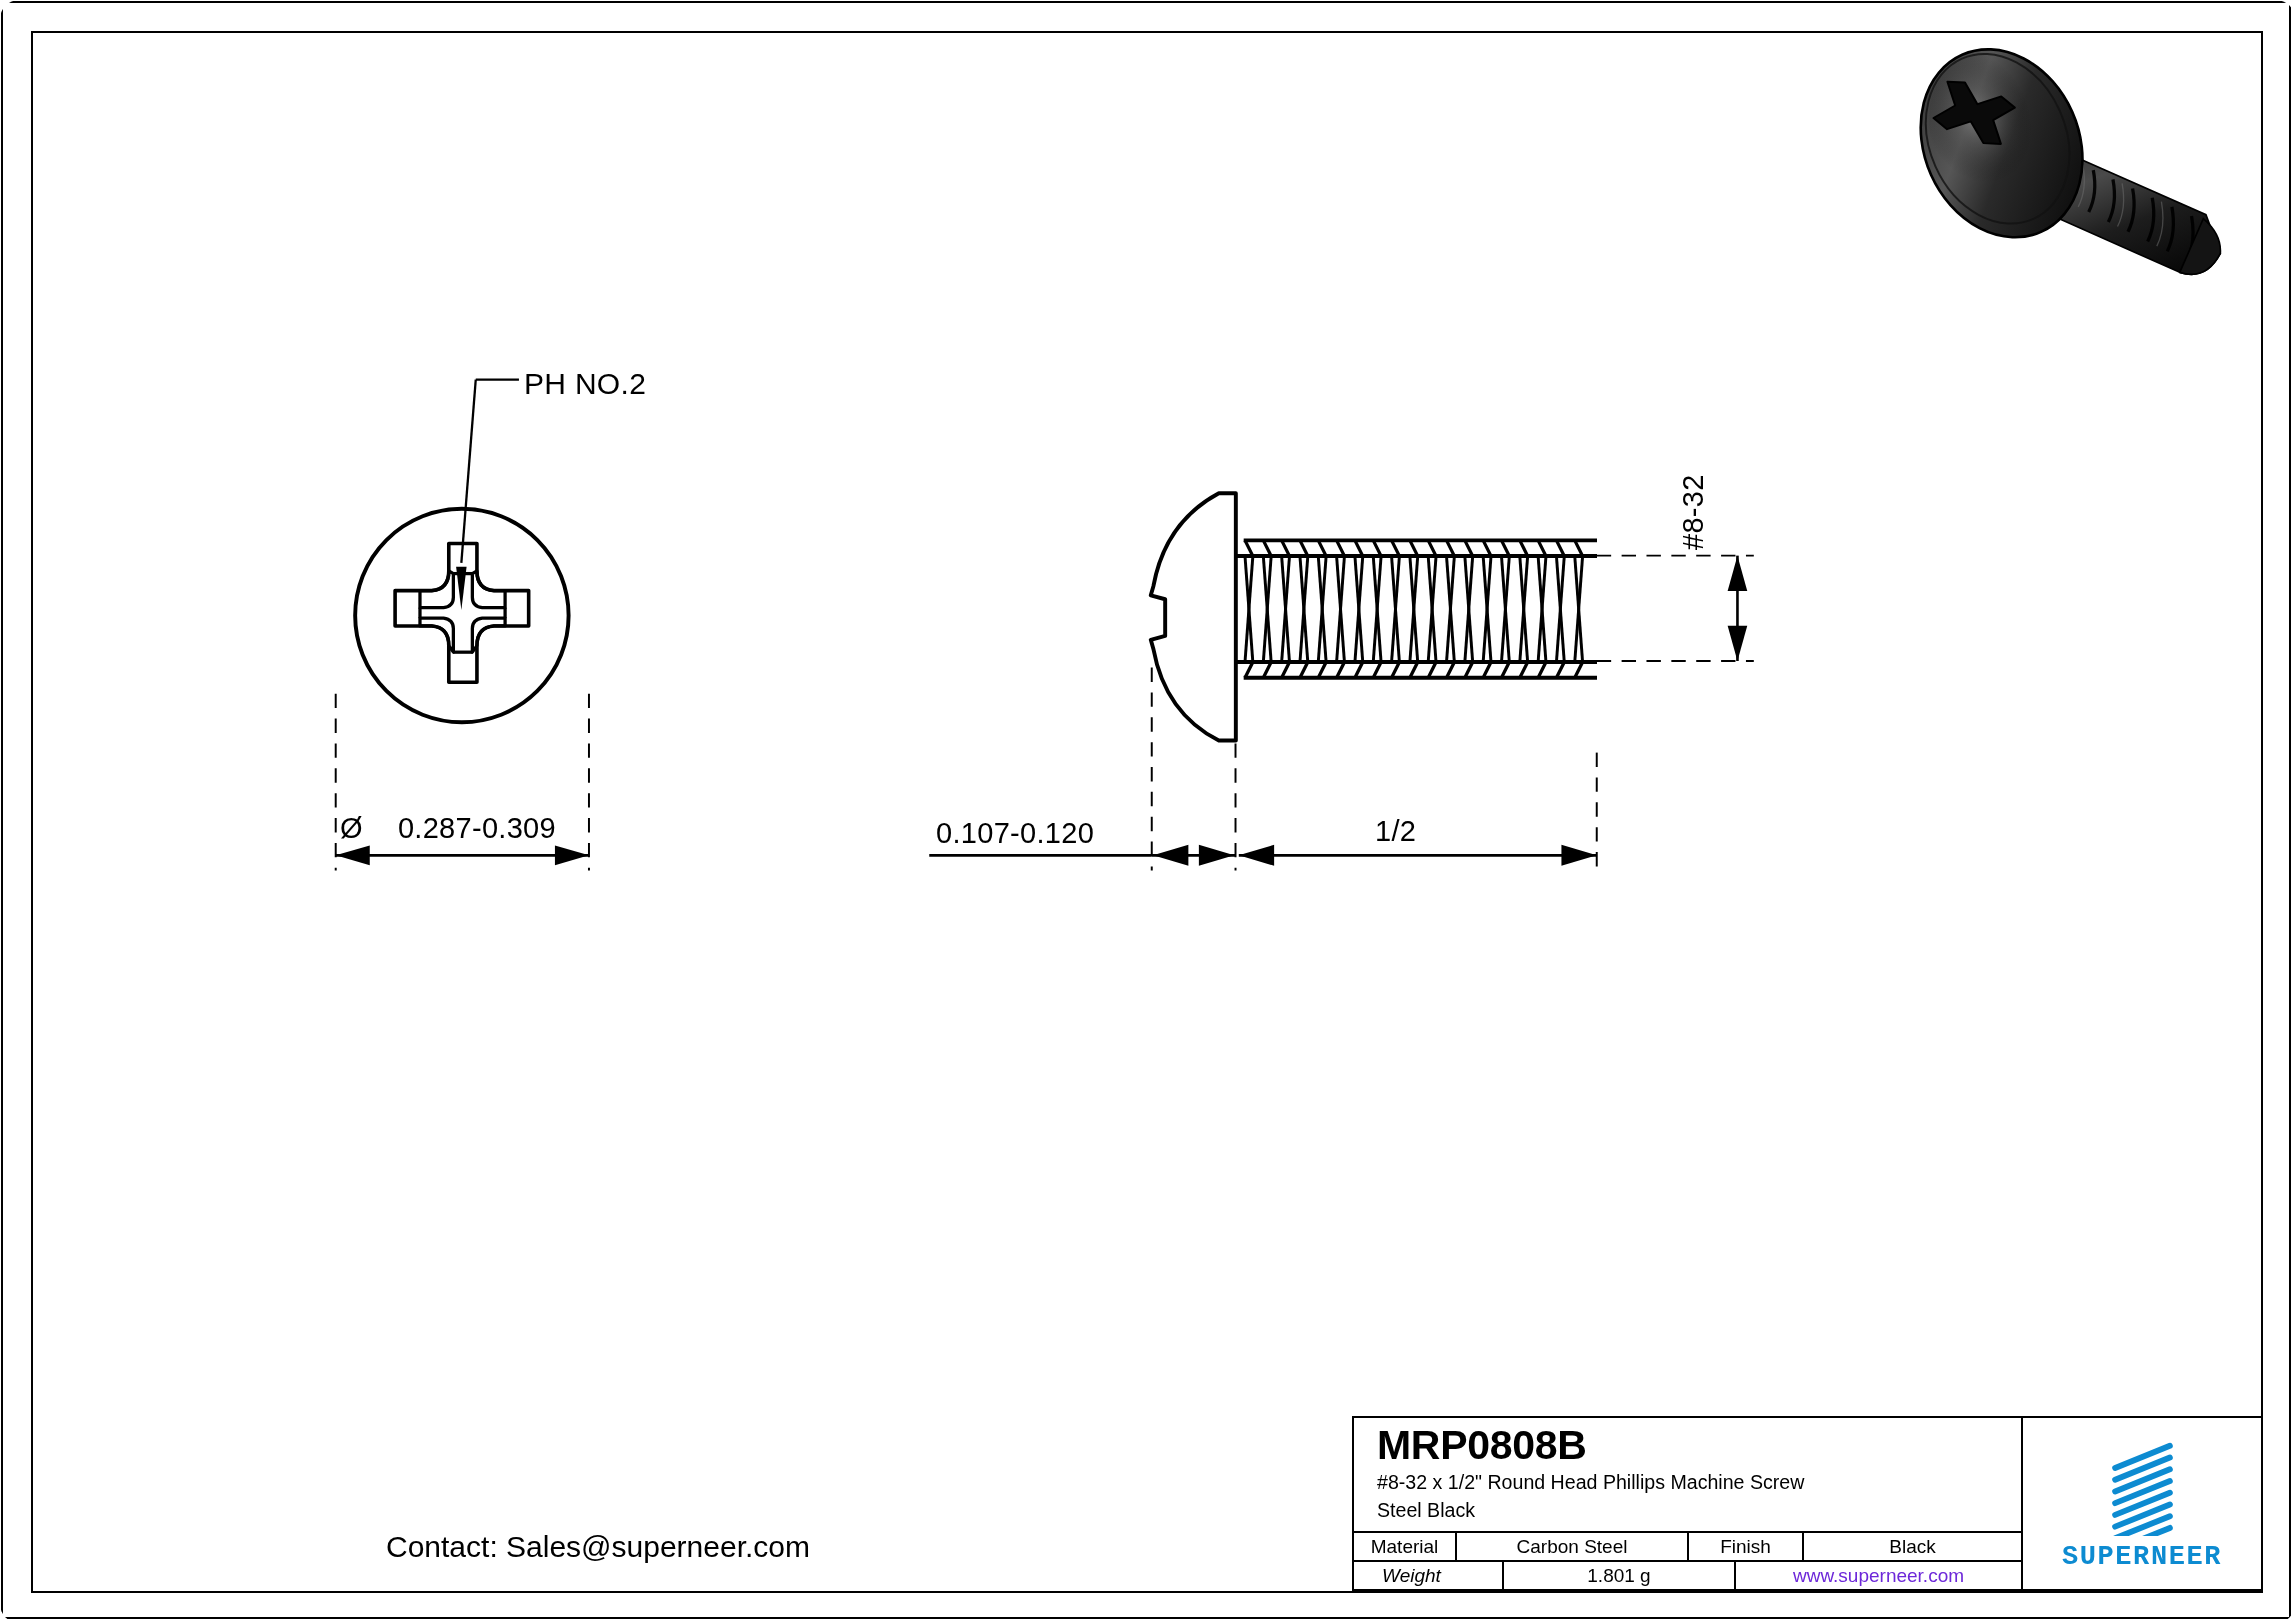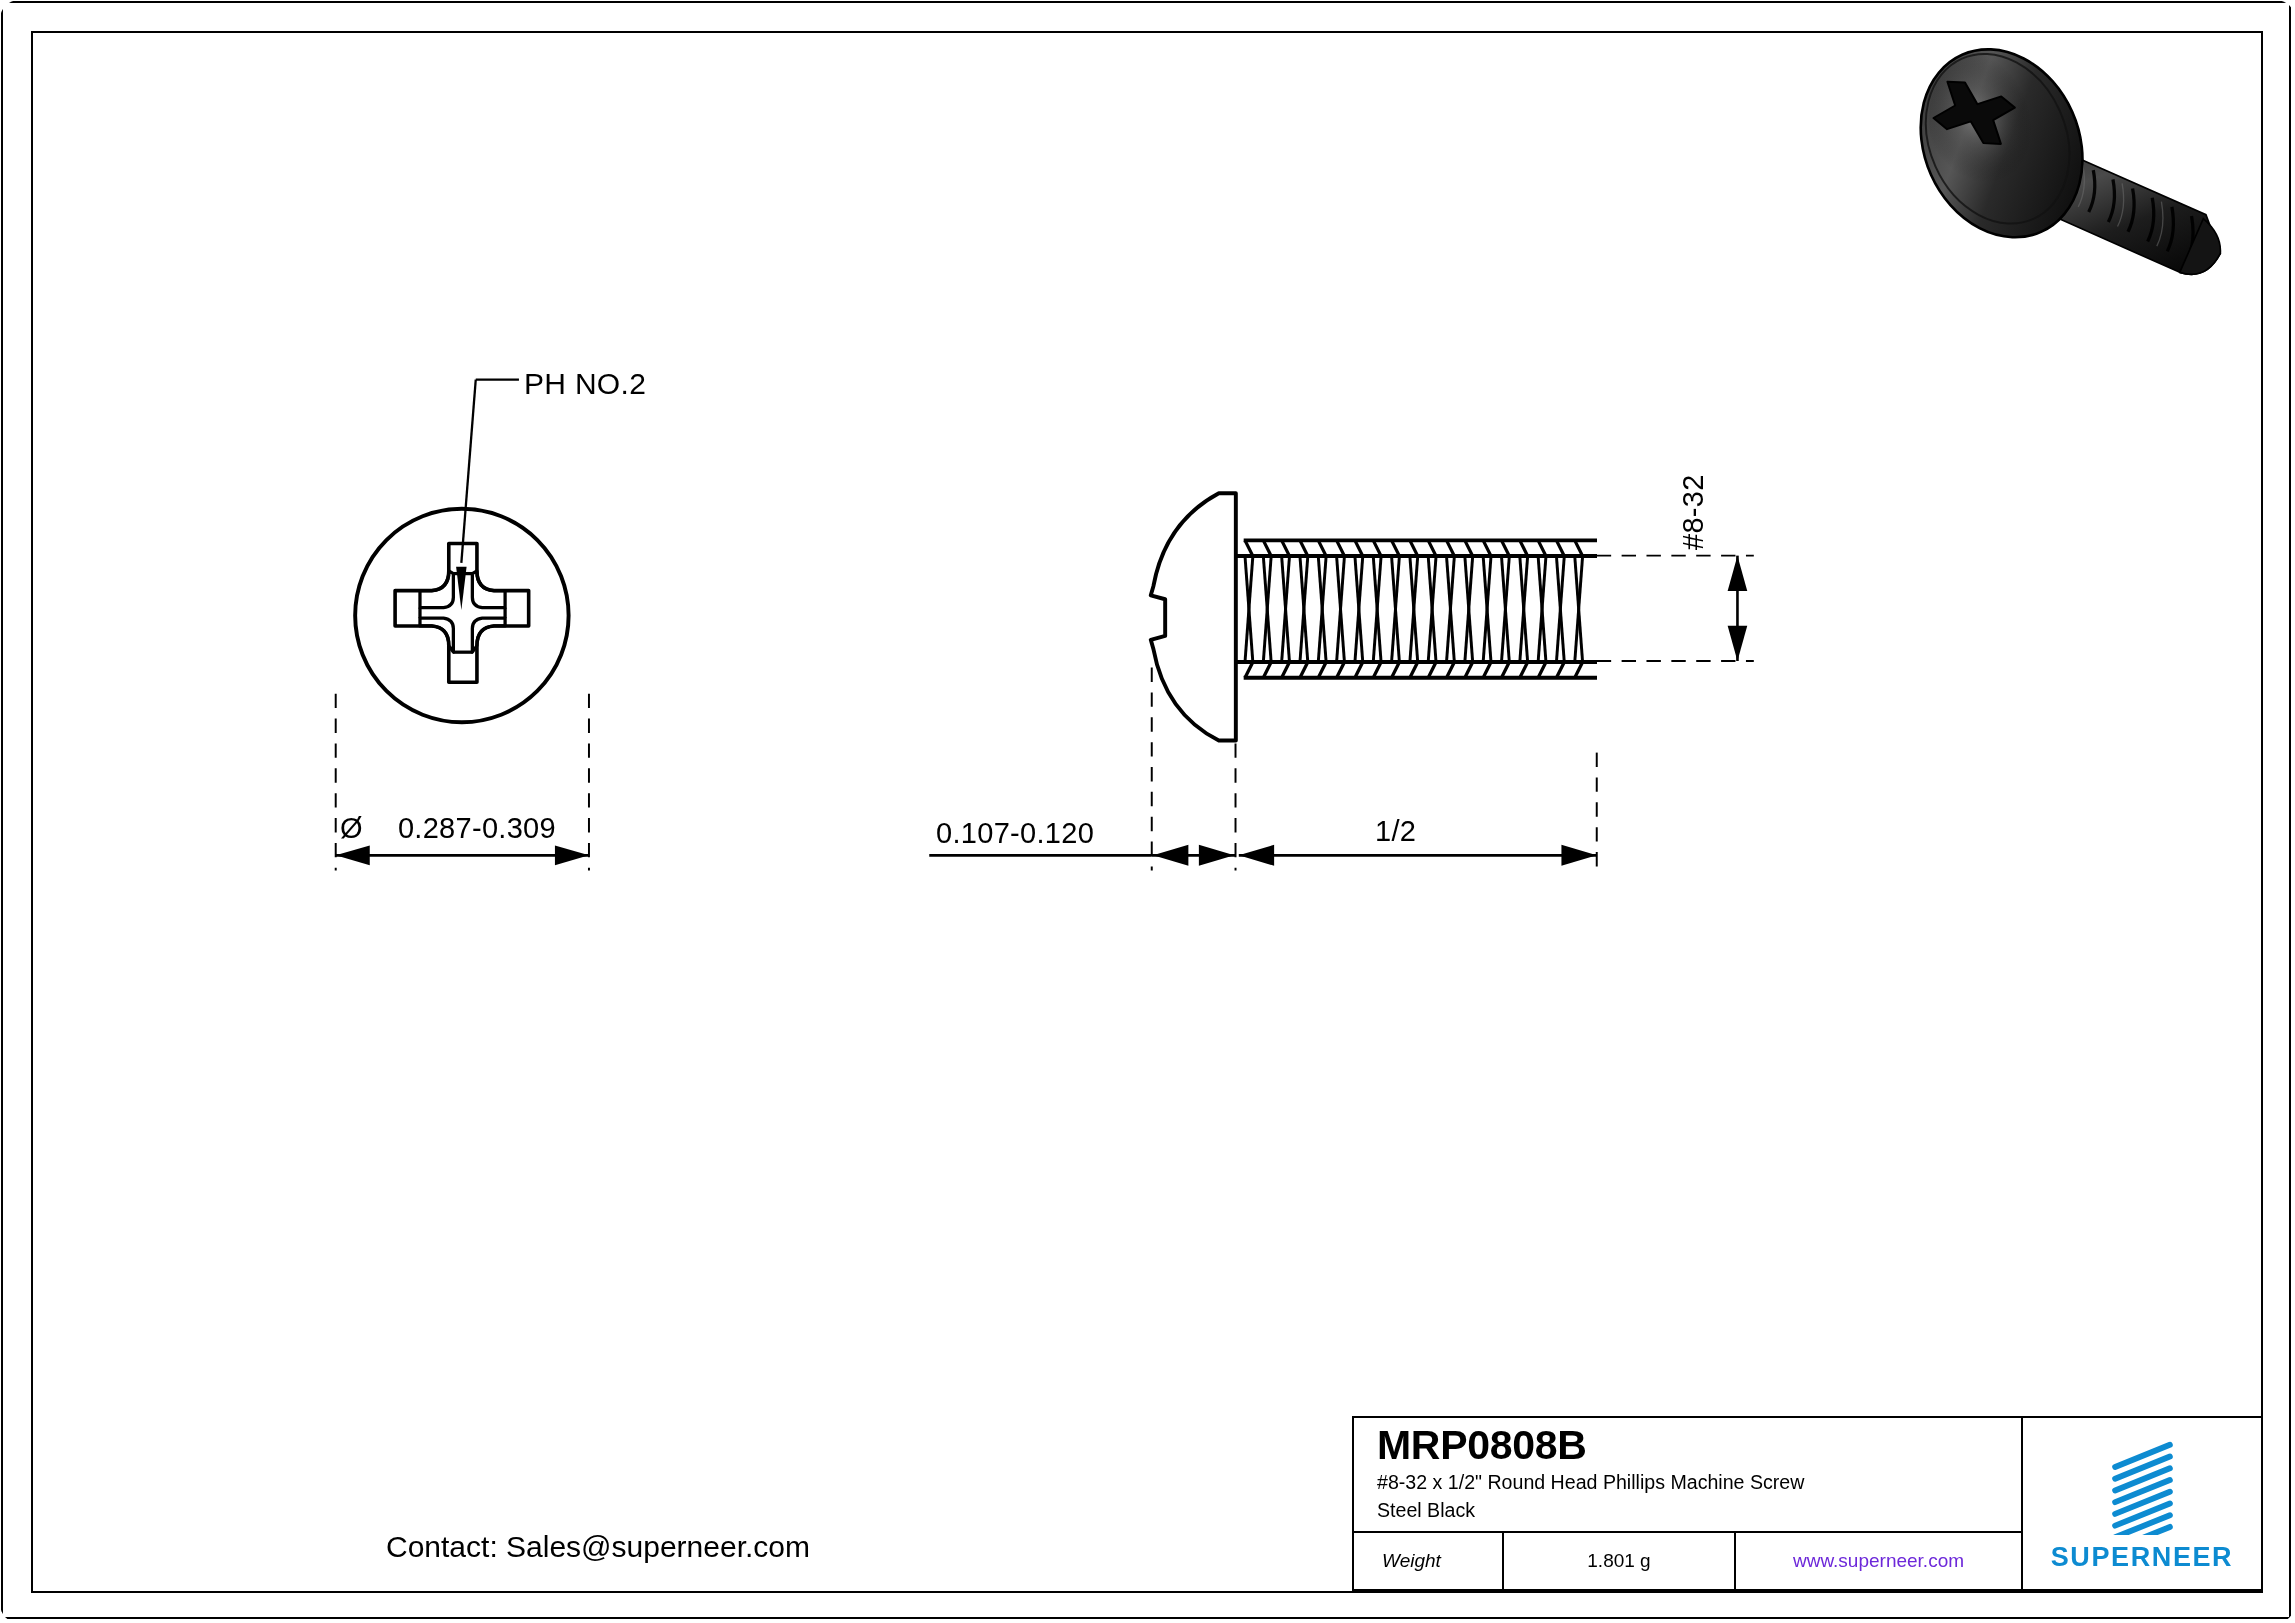--- a/index.html
+++ b/index.html
@@ -131,20 +131,21 @@
 
   .tb-right {
     width: 242px;
     border: 2px solid #000;
     box-sizing: border-box;
     display: flex;
     flex-direction: column;
     align-items: center;
     justify-content: center;
     padding-top: 3.9px;
+    font-family: Liberation Mono, monospace;
   }
   .logo-mark { width: 73px; height: 97px; }
   .logo-word {
     color: #0d8bd1;
     font-size: 27px;
     font-weight: bold;
     letter-spacing: 1.6px;
     margin-top: 6.5px;
   }
 </style>
@@ -394,20 +395,26 @@
 
     <div class="tb-left">
       <div class="tb-desc">
         <div class="tb-partno">MRP0808B</div>
         <div class="tb-desc-line">#8-32 x 1/2" Round Head Phillips Machine Screw</div>
         <div class="tb-desc-line">Steel Black</div>
       </div>
 
       <div class="tb-table">
         <div class="tb-row">
+          <div class="tb-cell c-material-label">Material</div>
+          <div class="tb-cell c-material-value">Carbon Steel</div>
+          <div class="tb-cell c-finish-label">Finish</div>
+          <div class="tb-cell c-finish-value">Black</div>
+        </div>
+        <div class="tb-row">
           <div class="tb-cell c-weight-label">Weight</div>
           <div class="tb-cell c-weight-value">1.801 g</div>
           <div class="tb-cell c-website">www.superneer.com</div>
         </div>
       </div>
     </div>
 
     <div class="tb-right">
       <svg class="logo-mark" viewBox="0 0 112 148">
         <g stroke="#0d8bd1" stroke-width="9" stroke-linecap="round" fill="none">

